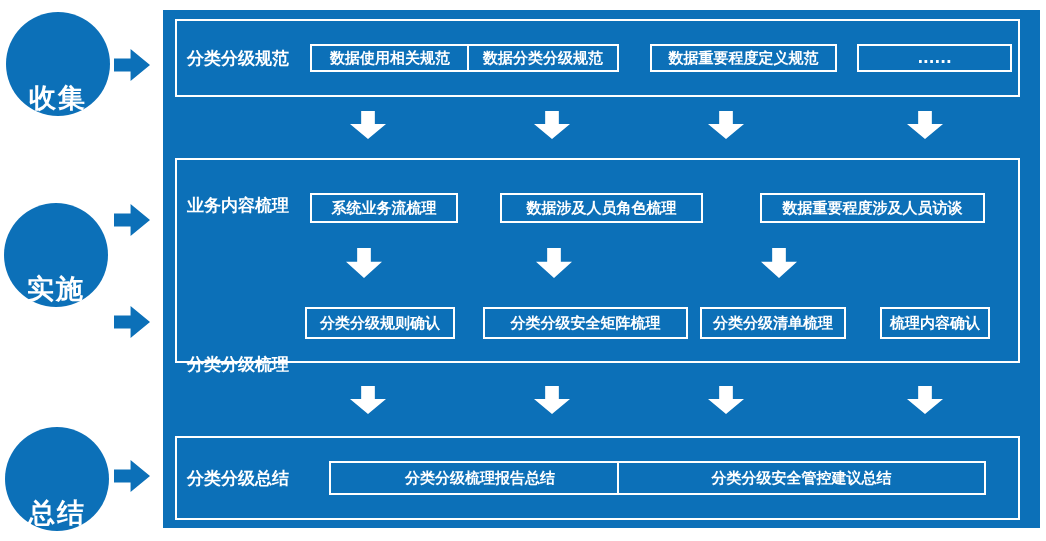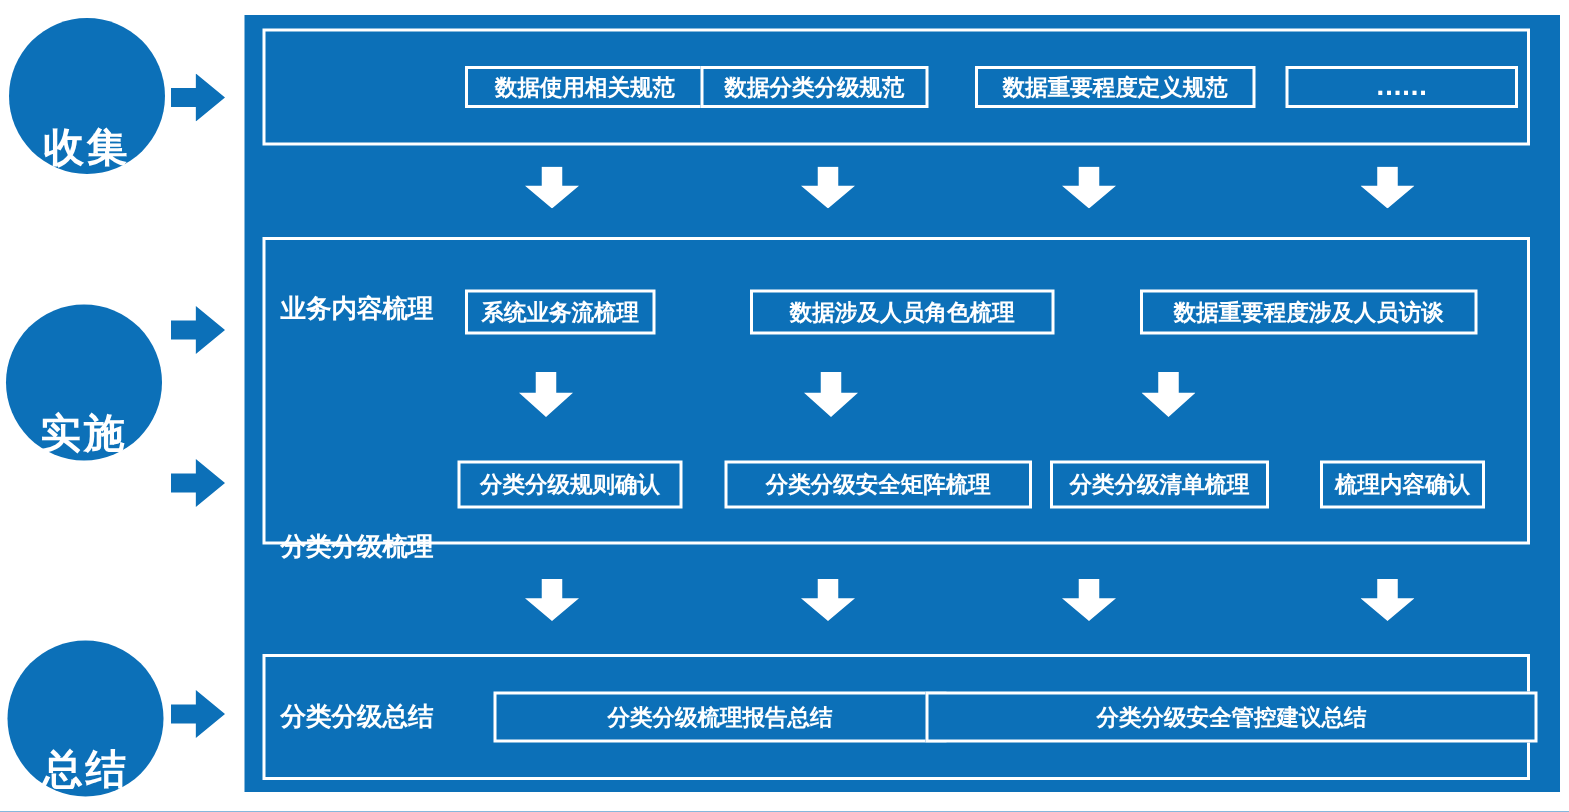--- a/index.html
+++ b/index.html
@@ -58,32 +58,32 @@
   
   .s1 .pbox{height:28px;top:50%;transform:translateY(-50%);}
   .s1-b1{left:133px;width:160px;}
   .s1-b2{left:290px;width:152px;}
   .s1-b3{left:473px;width:187px;}
   .s1-b4{left:680px;width:155px;}
   
   .s2-l1{top:34px;}
   .s2-l2{top:149px;margin-top:44px;}
   .s2 .r1{height:30px;top:33px;}
-  .s2-r1b1{left:133px;width:127px;}
+  .s2-r1b1{left:133px;width:148px;}
   .s2-r1b2{left:323px;width:203px;}
   .s2-r1b3{left:583px;width:225px;}
   .s2 .r2{height:32px;top:147px;}
   .s2-r2b1{left:128px;width:150px;}
   .s2-r2b2{left:306px;width:205px;}
   .s2-r2b3{left:523px;width:146px;}
   .s2-r2b4{left:703px;width:110px;}
   
   .s3 .pbox{height:34px;top:50%;transform:translateY(-50%);}
   .s3-b1{left:133px;width:302px;margin-left:19px;}
-  .s3-b2{left:440px;width:408px;font-family:Liberation Mono, monospace;}
+  .s3-b2{left:440px;width:369px;font-family:Liberation Mono, monospace;}
   
   .arrow-down{
     position:absolute;width:36px;height:28px;background:var(--white);
     clip-path:polygon(31% 0%,69% 0%,69% 46%,100% 46%,50% 100%,0% 46%,31% 46%);
   }
   
   .da-a1{left:187px;top:101px;}
   .da-a2{left:371px;top:101px;}
   .da-a3{left:545px;top:101px;}
   .da-a4{left:744px;top:101px;}
@@ -111,20 +111,21 @@
 </div>
 
 <div class="arrow-right ar1"></div>
 <div class="arrow-right ar2"></div>
 <div class="arrow-right ar3"></div>
 <div class="arrow-right ar4"></div>
 
 <div class="panel">
 
   <div class="section s1">
+    <span class="row-label v-center">分类分级规范</span>
     <div class="pbox s1-b1">数据使用相关规范</div>
     <div class="pbox s1-b2">数据分类分级规范</div>
     <div class="pbox s1-b3">数据重要程度定义规范</div>
     <div class="pbox s1-b4">......</div>
   </div>
 
   <div class="arrow-down da-a1"></div>
   <div class="arrow-down da-a2"></div>
   <div class="arrow-down da-a3"></div>
   <div class="arrow-down da-a4"></div>

